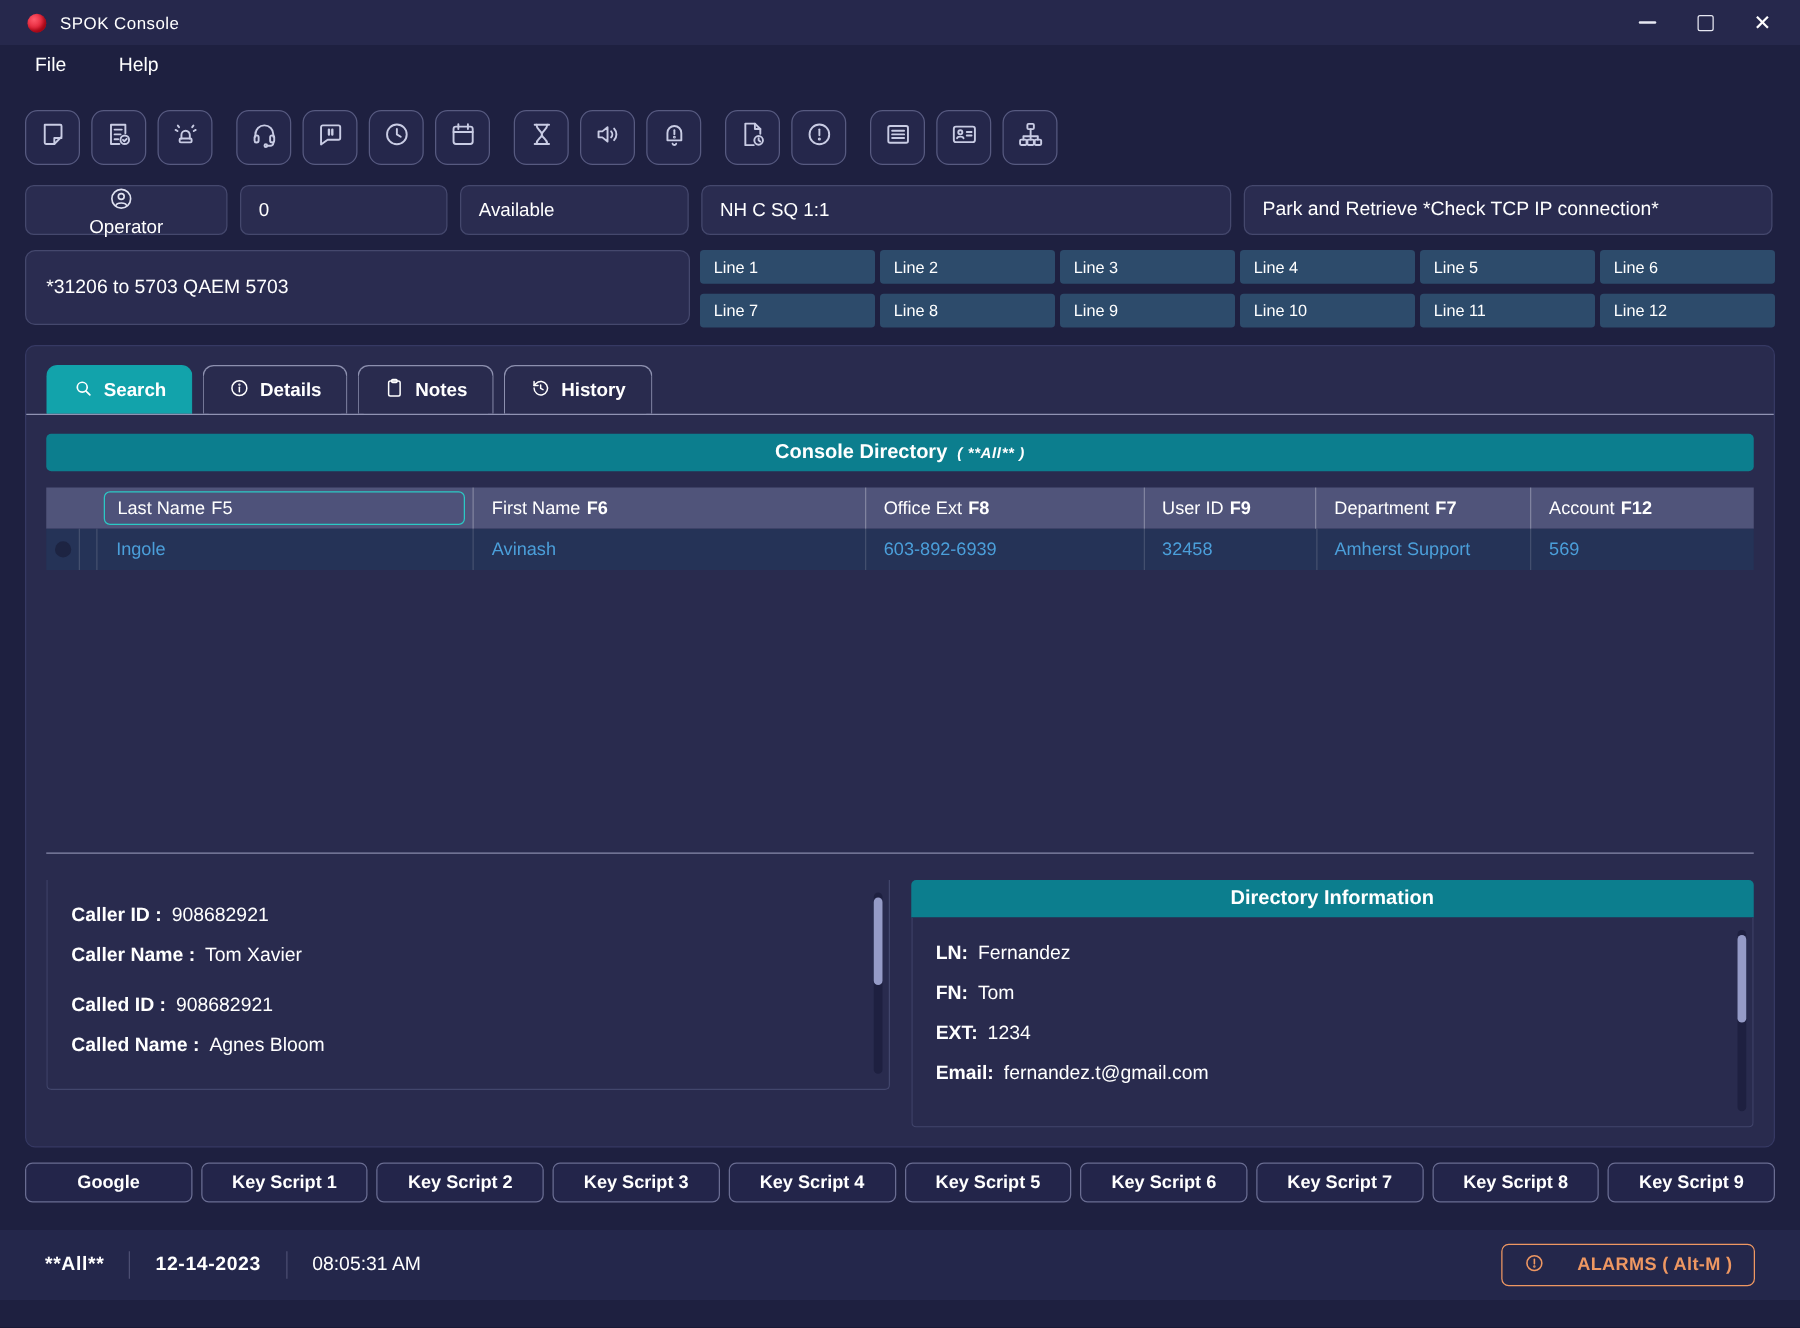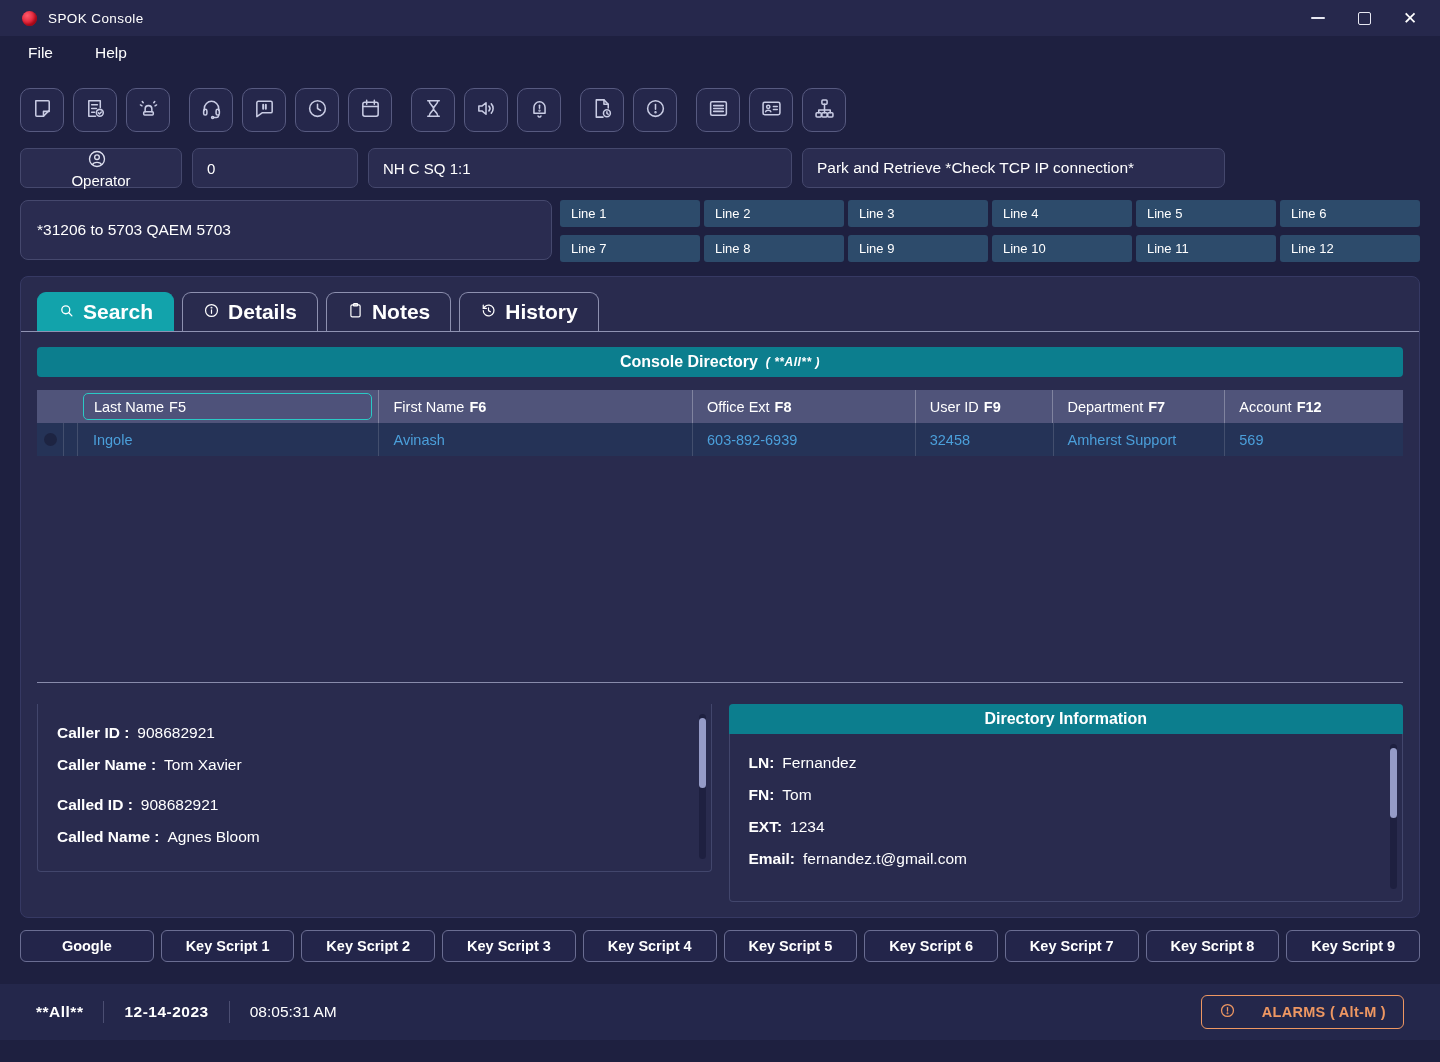--- a/index.html
+++ b/index.html
@@ -61,21 +61,21 @@
     padding:0 11px; font-size:13px;
   }
   
   .main-panel {
     position:absolute; top:276px; left:20px; width:1400px; height:642px;
     background:#292b4e; border:1px solid #363963; border-radius:8px;
   }
   .tabs { position:absolute; top:15px; left:16px; display:flex; gap:8px; height:39px; }
   .tab {
     display:flex; align-items:center; justify-content:flex-start; gap:8px;
-    padding:0 20px; font-size:21px; font-weight:700;
+    padding:0 20px; font-size:15px; font-weight:700;
     border-radius:9px 9px 0 0; border:1px solid #8d90af; border-bottom:none;
   }
   .tab svg { width:17px; height:17px; }
   .tab.active { background:#12a3ab; border-color:#12a3ab; }
   .tabs-divider { position:absolute; top:54px; left:0; right:0; height:1px; background:#9093b3; }
   .dir-header {
     position:absolute; top:70px; left:16px; right:16px; height:30px;
     background:#0c7e8e; border-radius:4px;
     display:flex; align-items:center; justify-content:center; gap:8px;
   }
@@ -299,20 +299,23 @@
     <div class="field w-operator">
       <span><svg viewBox="0 0 24 24" fill="none" stroke="currentColor" stroke-width="1.6" stroke-linecap="round" stroke-linejoin="round">
             <circle cx="12" cy="12" r="9"></circle>
             <circle cx="12" cy="9.8" r="2.8"></circle>
             <path d="M6.8 18.6c1-3.4 9.4-3.4 10.4 0"></path>
           </svg></span>
       <span>Operator</span>
     </div>
     <div class="field w-calls">
       <span>0</span>
+    </div>
+    <div class="field w-avail">
+      <span>Available</span>
     </div>
     <div class="field w-queue">
       <span>NH C SQ 1:1</span>
     </div>
     <div class="field w-park">
       <span>Park and Retrieve *Check TCP IP connection*</span>
     </div>
   </div>
 
   <div class="row2">

